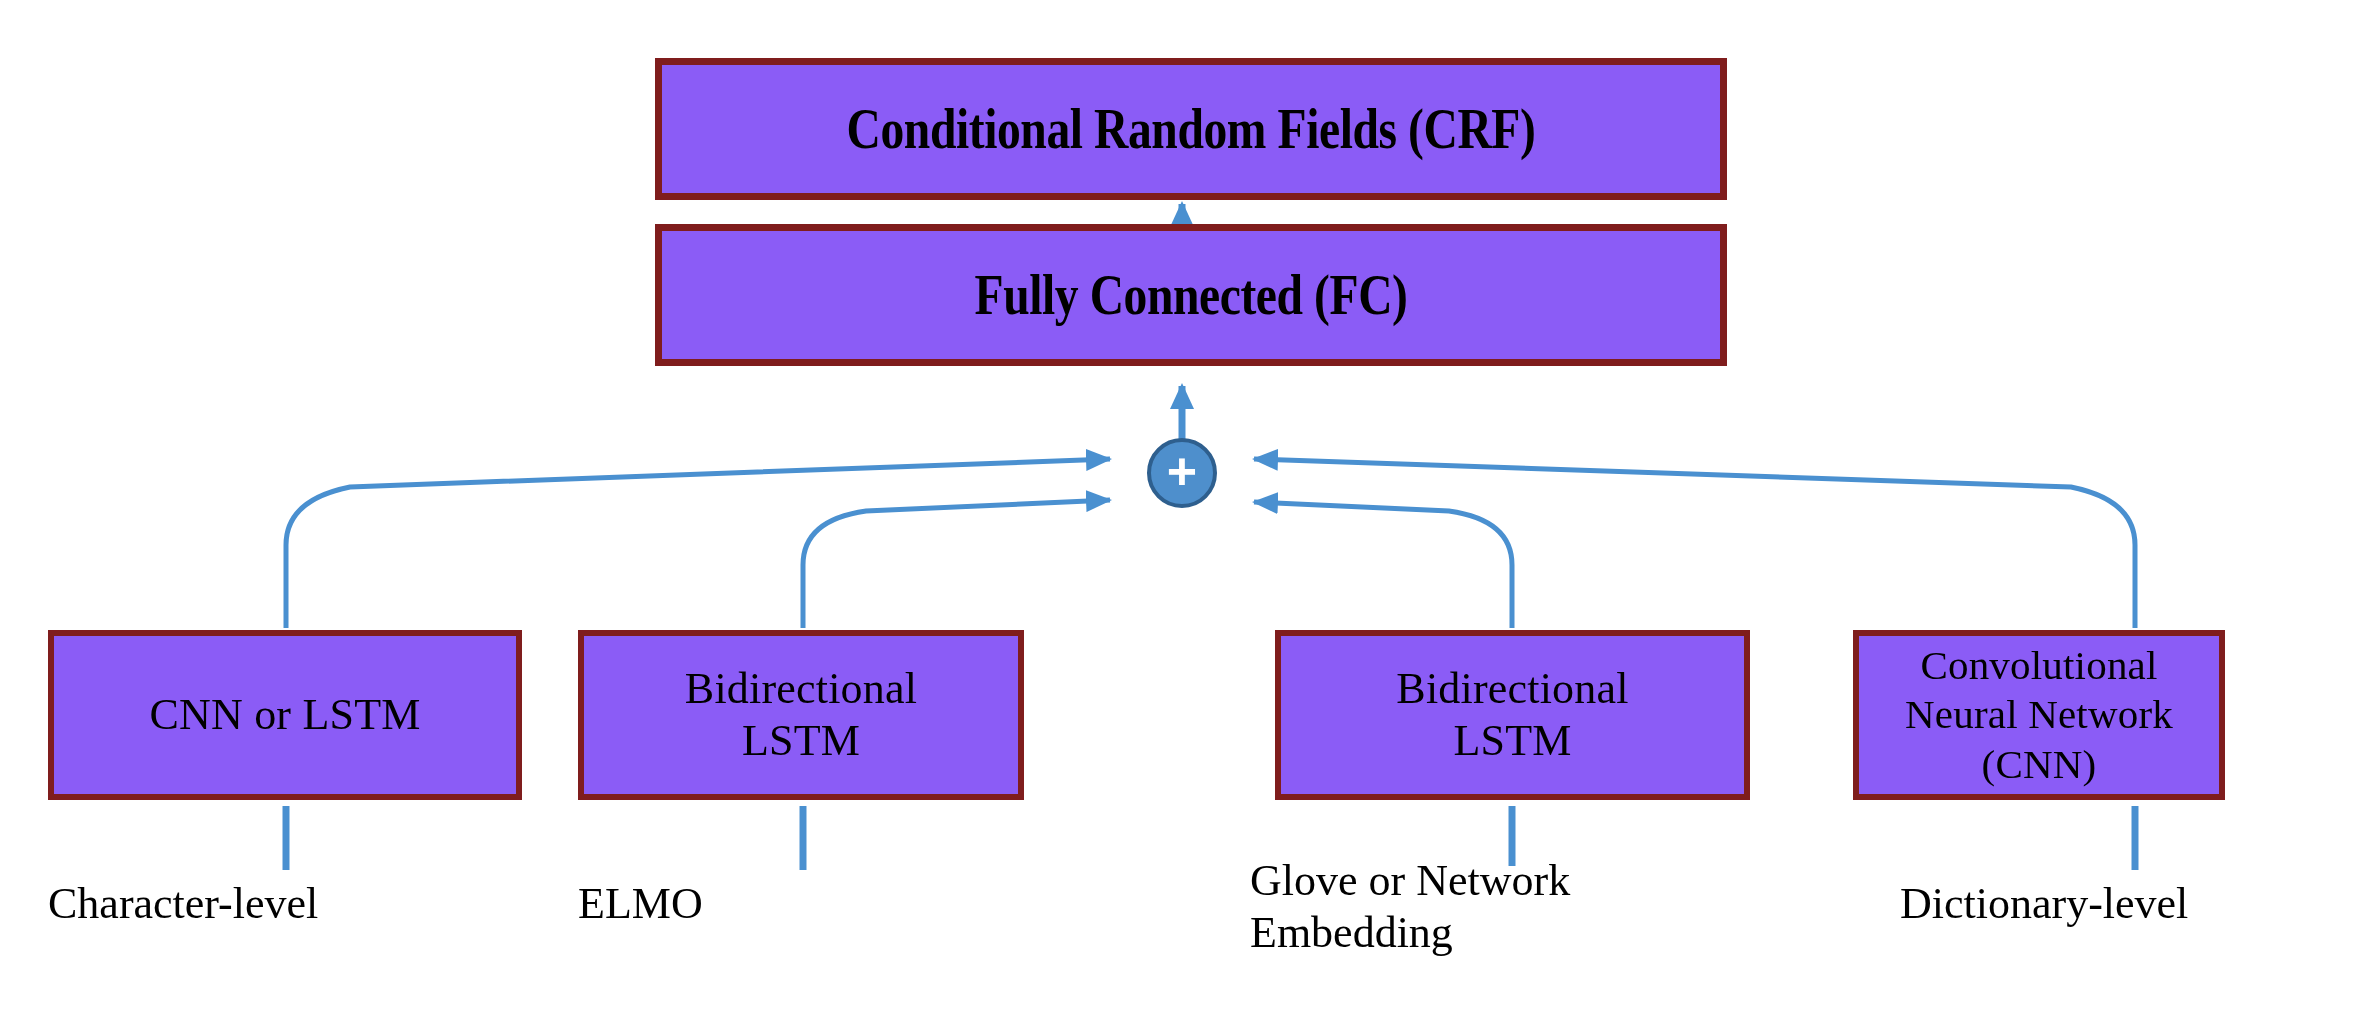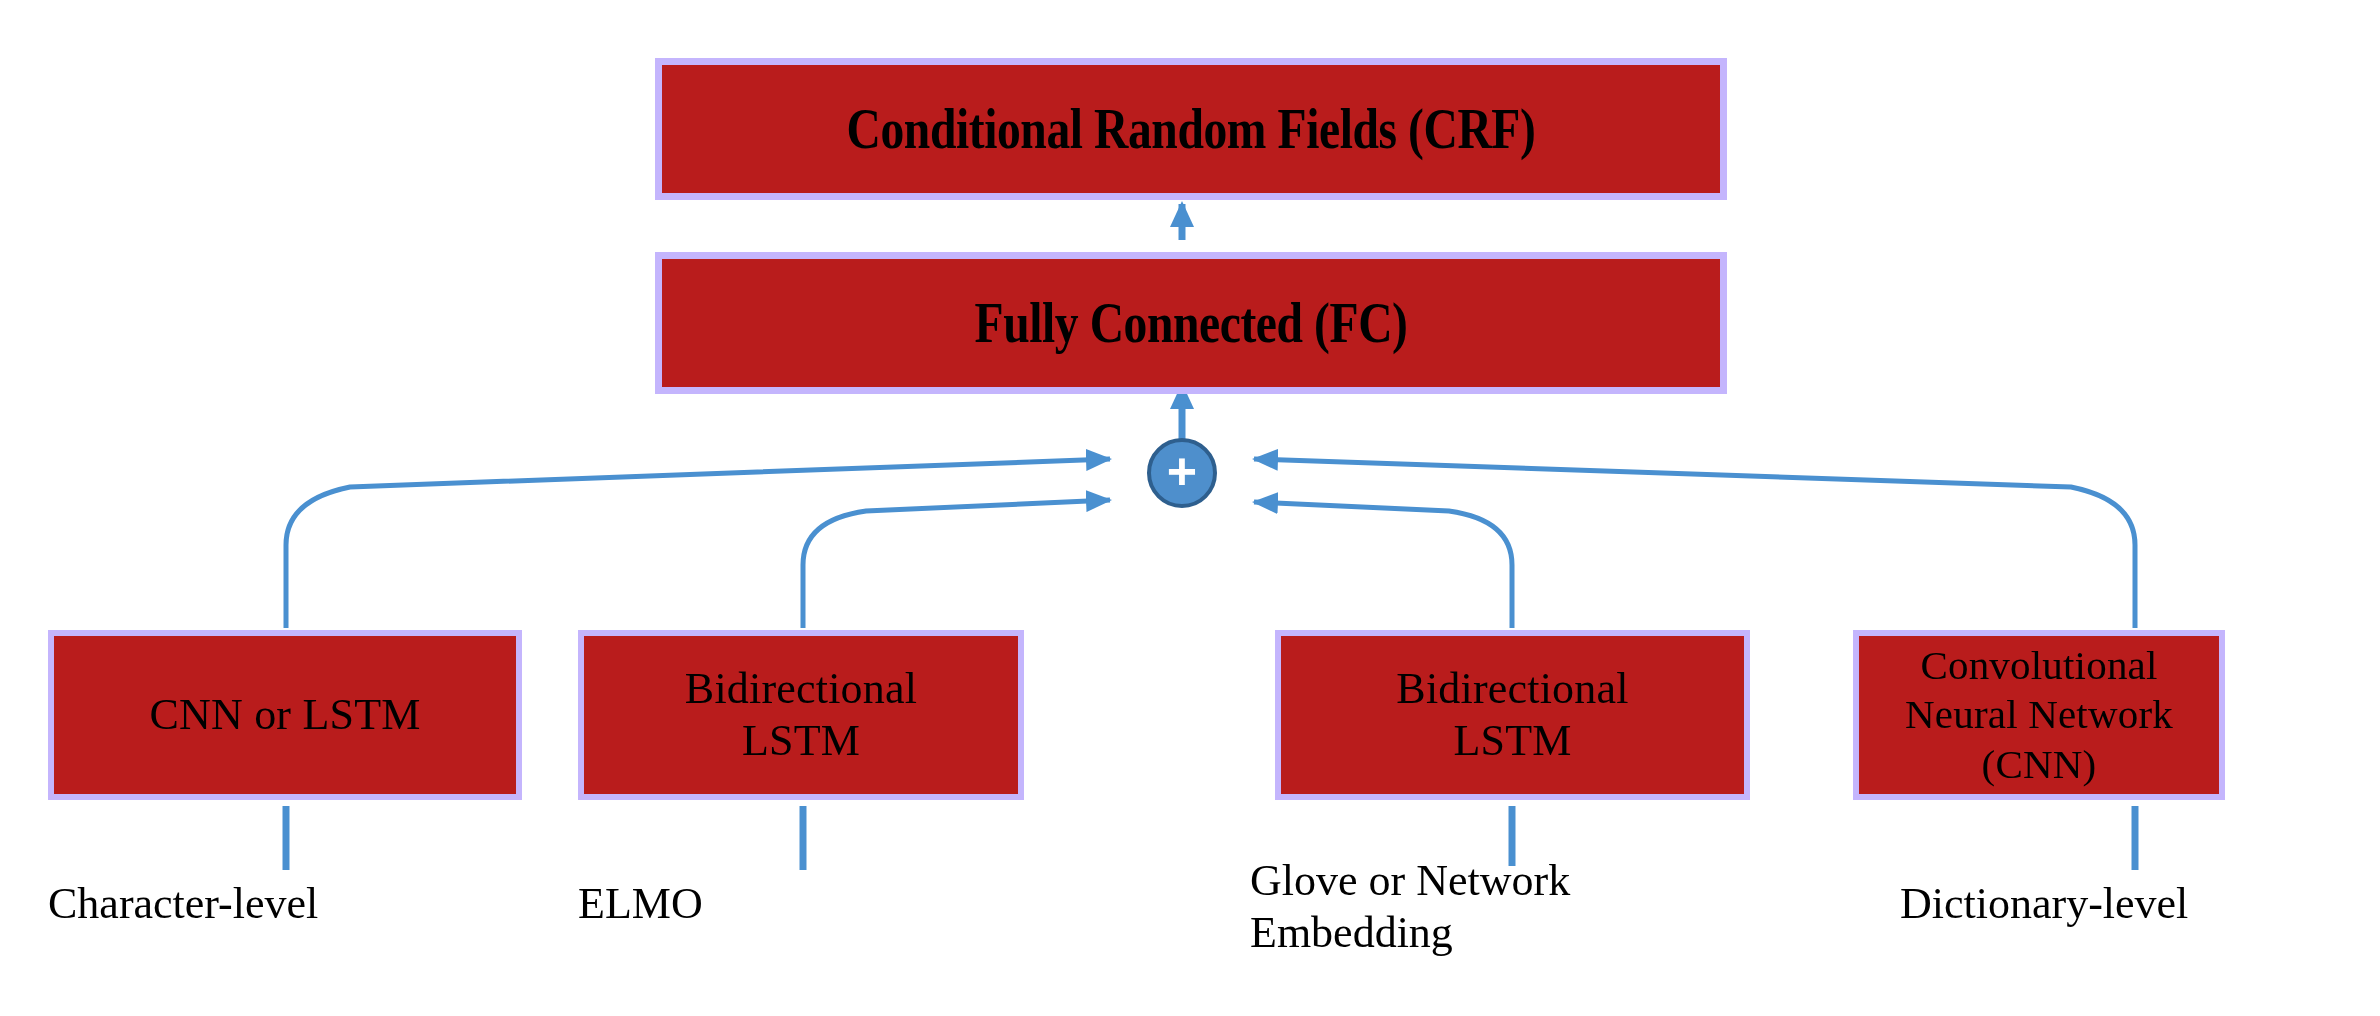--- a/index.html
+++ b/index.html
@@ -14,22 +14,22 @@
     height: 1016px;
     background: #ffffff;
     overflow: hidden;
     font-family: "Liberation Serif", "DejaVu Serif", serif;
   }
 
   
   .node-box {
     position: absolute;
     box-sizing: border-box;
-    border: 6px solid #c4b5fd;
-    background: #b91c1c;
+    border: 6px solid #7f1d1d;
+    background: #8b5cf6;
     display: flex;
     align-items: center;
     justify-content: center;
     text-align: center;
     color: #000000;
     z-index: 5;
   }
   .node-box .box-text {
     display: block;
     width: 100%;
@@ -47,21 +47,21 @@
     border-width: 7px;
   }
   .top-box .box-text {
     font-weight: bold;
     font-size: 58px;
     letter-spacing: -0.5px;
     transform: scaleX(0.82);
     transform-origin: center center;
   }
   #box-crf { top: 58px; }
-  #box-fc  { top: 252px; }
+  #box-fc  { top: 224px; }
 
   
   .leaf-box {
     top: 630px;
     height: 170px;
     border-width: 6px;
   }
   .leaf-box .box-text {
     font-size: 44px;
     font-weight: normal;

